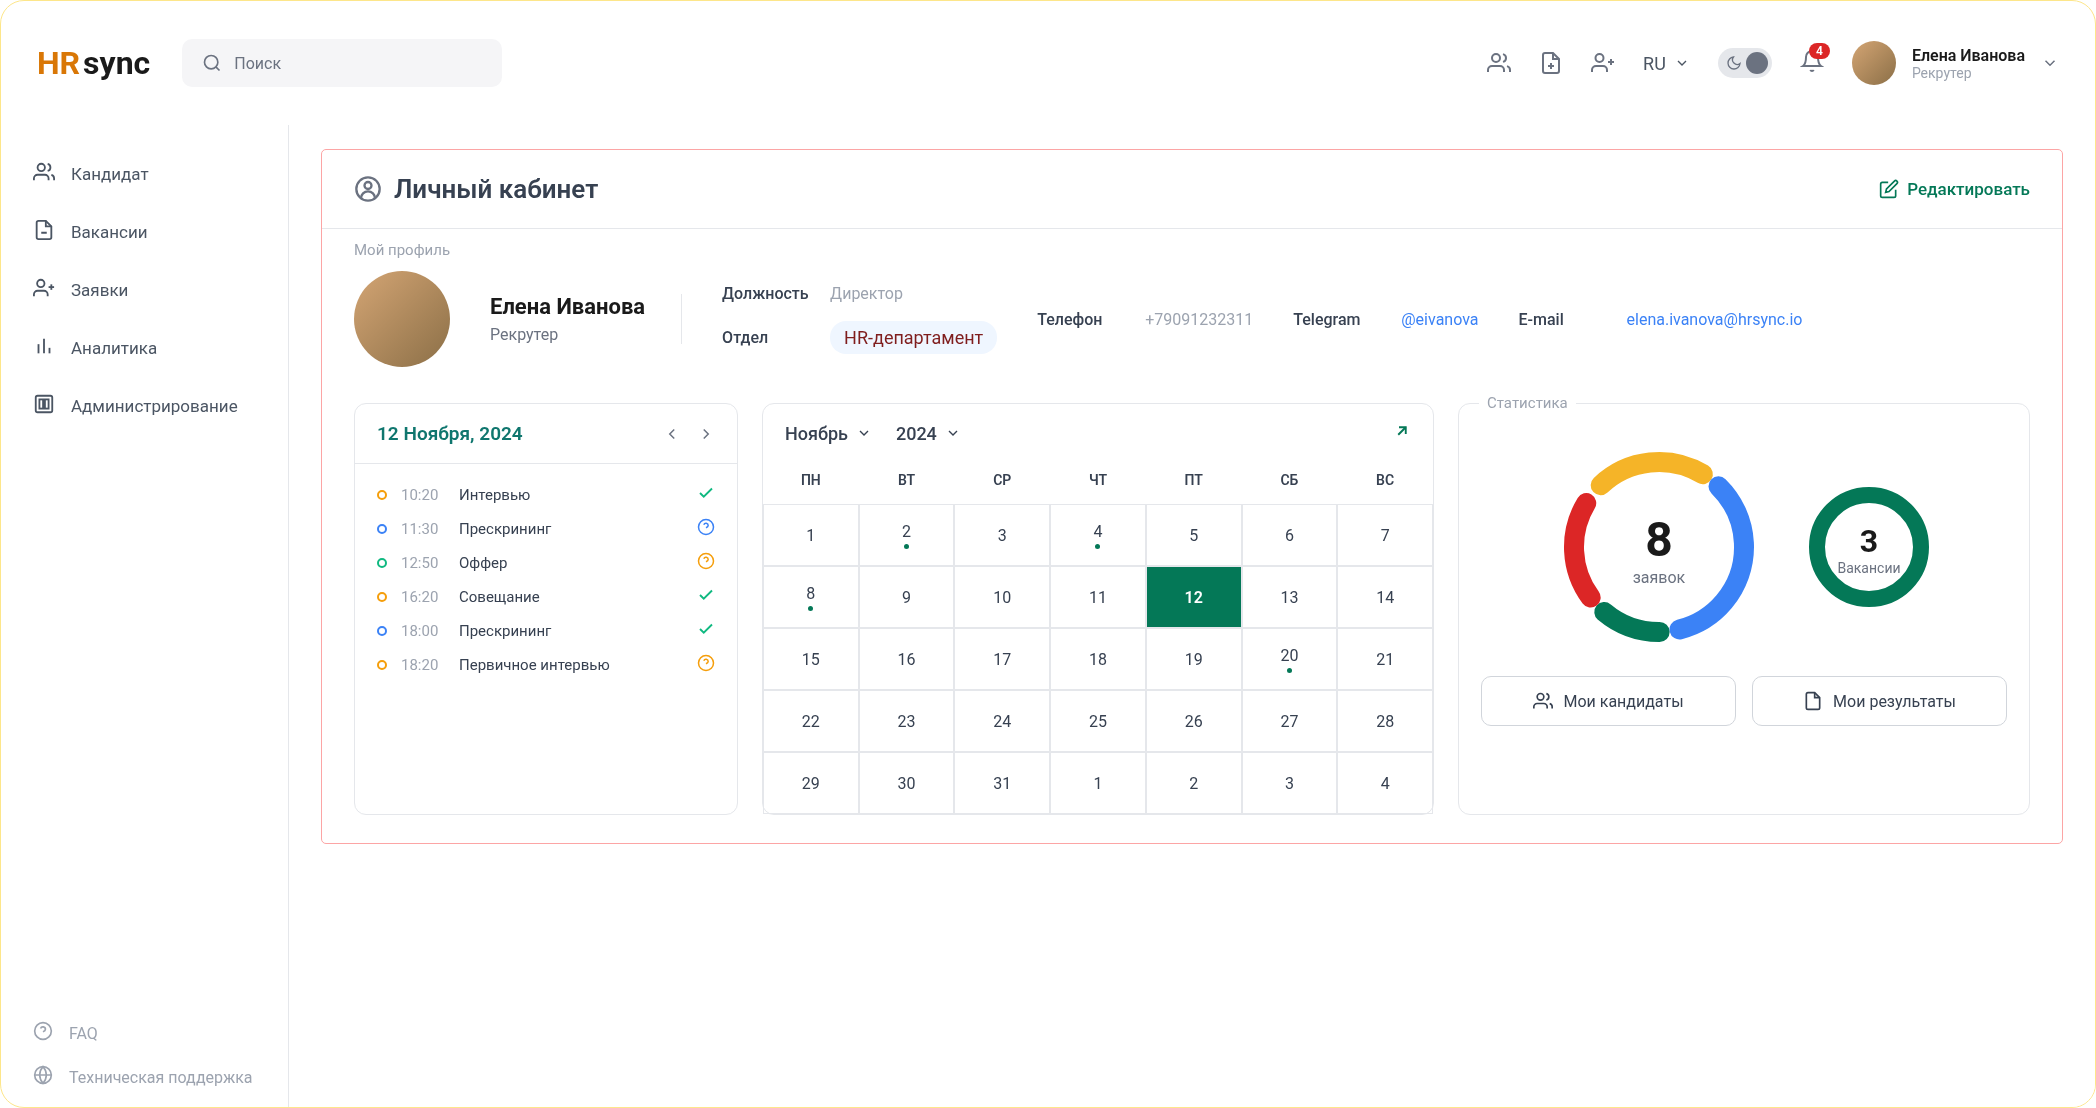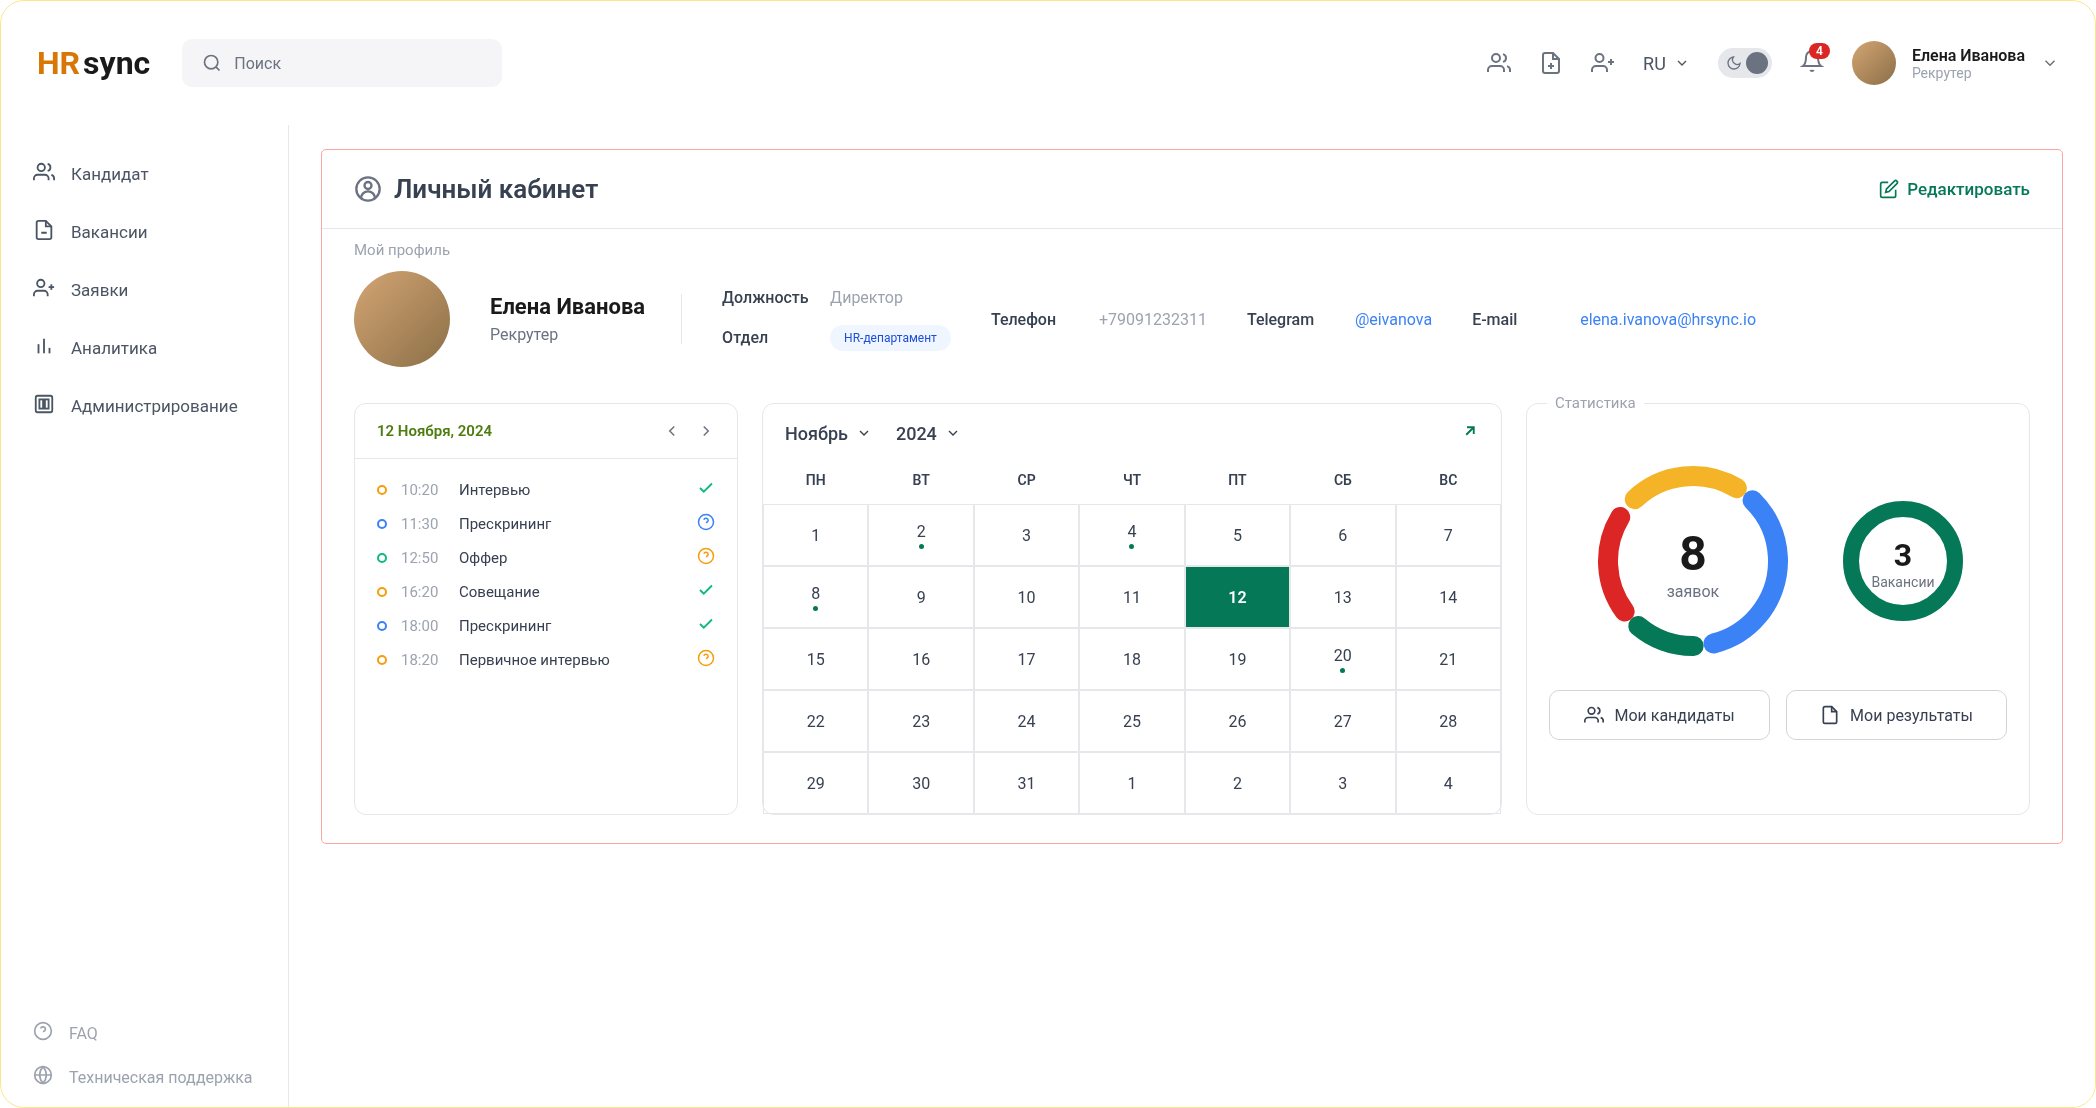--- a/index.html
+++ b/index.html
@@ -38,46 +38,46 @@
 .profile-row { display: flex; align-items: center; gap: 40px; }
 .avatar-lg { width: 96px; height: 96px; border-radius: 50%; background: linear-gradient(135deg, #d4a574, #8b6f47); flex-shrink: 0; }
 .profile-name-block { display: flex; flex-direction: column; gap: 6px; border-right: 1px solid #e5e7eb; padding-right: 36px; }
 .profile-name { font-size: 22px; font-weight: 700; color: #1a1a1a; }
 .profile-role { font-size: 16px; color: #6b7280; }
 .field-group { display: flex; flex-direction: column; gap: 18px; }
 .field-row { display: flex; gap: 20px; align-items: center; }
 .field-label { font-size: 16px; color: #374151; font-weight: 500; min-width: 88px; }
 .field-value { font-size: 16px; color: #9ca3af; }
 .field-value.link { color: #3b82f6; }
-.dept-badge { background: #eff6ff; color: #1d4ed8; padding: 6px 14px; border-radius: 16px; font-size: 12px; }
+.dept-badge { background: #eff6ff; color: #7f1d1d; padding: 6px 14px; border-radius: 16px; font-size: 18px; }
 .content-row { display: flex; gap: 24px; margin-top: 8px; padding: 0 32px 28px; }
 .card { border: 1px solid #e5e7eb; border-radius: 12px; background: #fff; }
 .agenda { width: 384px; }
 .agenda-header { display: flex; align-items: center; justify-content: space-between; padding: 18px 22px; border-bottom: 1px solid #e5e7eb; }
-.agenda-date { font-size: 15px; font-weight: 600; color: #4d7c0f; }
+.agenda-date { font-size: 19px; font-weight: 600; color: #0f766e; }
 .agenda-nav { display: flex; gap: 16px; }
 .agenda-list { padding: 14px 22px; }
 .agenda-item { display: flex; align-items: center; gap: 14px; padding: 6px 0; font-size: 15px; }
 .dot { width: 10px; height: 10px; border-radius: 50%; border: 2px solid; flex-shrink: 0; }
 .dot.orange { border-color: #f59e0b; }
 .dot.blue { border-color: #3b82f6; }
 .dot.green { border-color: #10b981; }
 .agenda-time { color: #9ca3af; width: 44px; }
 .agenda-title { color: #374151; flex: 1; }
 .agenda-status svg { width: 18px; height: 18px; }
 .calendar { flex: 1; }
 .cal-header { display: flex; align-items: center; padding: 18px 22px; gap: 24px; }
 .cal-select { display: flex; align-items: center; gap: 8px; font-size: 18px; color: #374151; cursor: pointer; font-weight: 500; }
 .cal-expand { margin-left: auto; color: #047857; cursor: pointer; }
 .cal-grid { display: grid; grid-template-columns: repeat(7, 1fr); }
 .cal-dow { text-align: center; padding: 10px 0 16px; font-size: 14px; font-weight: 600; color: #374151; }
 .cal-day { border: 1px solid #e5e7eb; height: 62px; display: flex; flex-direction: column; align-items: center; justify-content: center; font-size: 16px; color: #374151; cursor: pointer; position: relative; }
 .cal-day.today { background: #047857; color: #ffffff; font-weight: 600; }
 .cal-day .cal-dot { width: 5px; height: 5px; border-radius: 50%; background: #047857; margin-top: 3px; }
-.stats { width: 504px; position: relative; padding-top: 24px; }
+.stats { width: 572px; position: relative; padding-top: 10px; }
 .stats-label { position: absolute; top: -10px; left: 20px; background: #fff; padding: 0 8px; font-size: 15px; color: #9ca3af; }
 .stats-charts { display: flex; align-items: center; justify-content: center; gap: 40px; padding: 28px 20px 20px; }
 .donut { position: relative; }
 .donut-center { position: absolute; top: 50%; left: 50%; transform: translate(-50%, -50%); text-align: center; }
 .donut-num { font-size: 48px; font-weight: 700; color: #1a1a1a; }
 .donut-lb { font-size: 16px; color: #6b7280; }
 .donut-sm .donut-num { font-size: 32px; }
 .donut-sm .donut-lb { font-size: 14px; }
 .stats-buttons { display: flex; gap: 16px; padding: 0 22px 22px; }
 .stats-btn { flex: 1; display: flex; align-items: center; justify-content: center; gap: 10px; border: 1px solid #d1d5db; border-radius: 10px; padding: 14px; font-size: 16px; color: #374151; cursor: pointer; }

